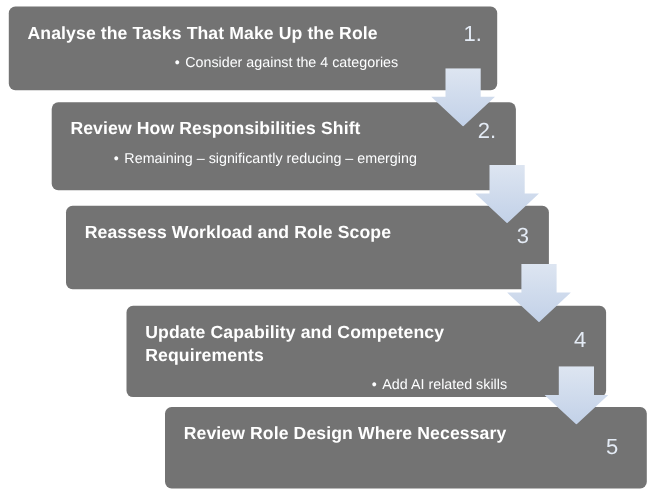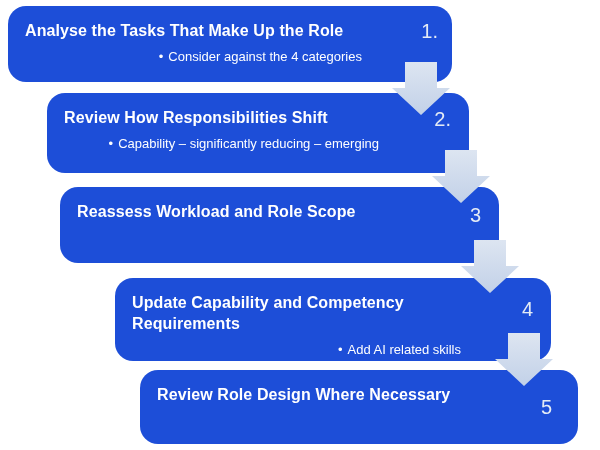--- a/index.html
+++ b/index.html
@@ -6,31 +6,31 @@
   .stage {
     position: relative;
     width: 600px;
     height: 450px;
     background: #ffffff;
     font-family: "Liberation Sans", sans-serif;
     overflow: hidden;
   }
   .step {
     position: absolute;
-    background: #1d4ed8;
-    border-radius: 18px;
+    background: #737373;
+    border-radius: 6px;
     color: #ffffff;
     box-sizing: border-box;
     z-index: 1;
   }
   .step-1 { left: 8px;   top: 6px;   width: 444px; height: 76px; }
   .step-2 { left: 47px;  top: 93px;  width: 422px; height: 80px; }
   .step-3 { left: 60px;  top: 187px; width: 439px; height: 76px; }
   .step-4 { left: 115px; top: 278px; width: 436px; height: 83px; }
-  .step-5 { left: 140px; top: 370px; width: 438px; height: 74px; }
+  .step-5 { left: 150px; top: 370px; width: 438px; height: 74px; }
   .step-title {
     font-size: 16px;
     font-weight: bold;
     line-height: 21px;
     padding: 14px 100px 0 17px;
     letter-spacing: 0.1px;
   }
   .step-bullet {
     font-size: 13px;
     line-height: 16px;
@@ -66,21 +66,21 @@
 <div class="stage">
 
   <div class="step step-1">
     <div class="step-title">Analyse the Tasks That Make Up the Role</div>
     <div class="step-bullet"><span class="bullet-marker">•</span><span class="bullet-text">Consider against the 4 categories</span></div>
     <div class="step-number">1.</div>
   </div>
 
   <div class="step step-2">
     <div class="step-title">Review How Responsibilities Shift</div>
-    <div class="step-bullet"><span class="bullet-marker">•</span><span class="bullet-text">Capability – significantly reducing – emerging</span></div>
+    <div class="step-bullet"><span class="bullet-marker">•</span><span class="bullet-text">Remaining – significantly reducing – emerging</span></div>
     <div class="step-number">2.</div>
   </div>
 
   <div class="step step-3">
     <div class="step-title">Reassess Workload and Role Scope</div>
     <div class="step-number">3</div>
   </div>
 
   <div class="step step-4">
     <div class="step-title">Update Capability and Competency Requirements</div>

